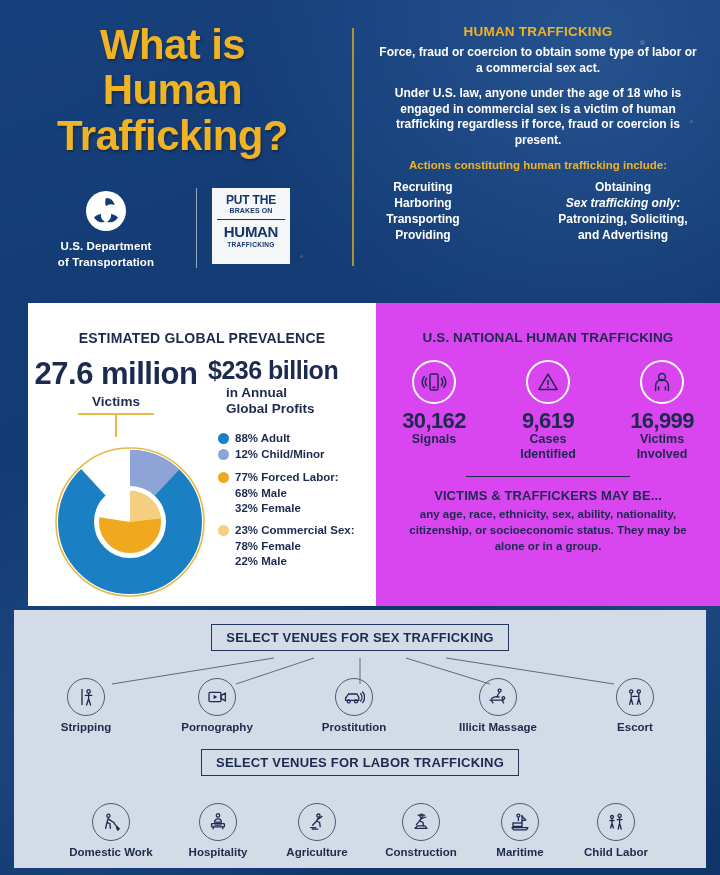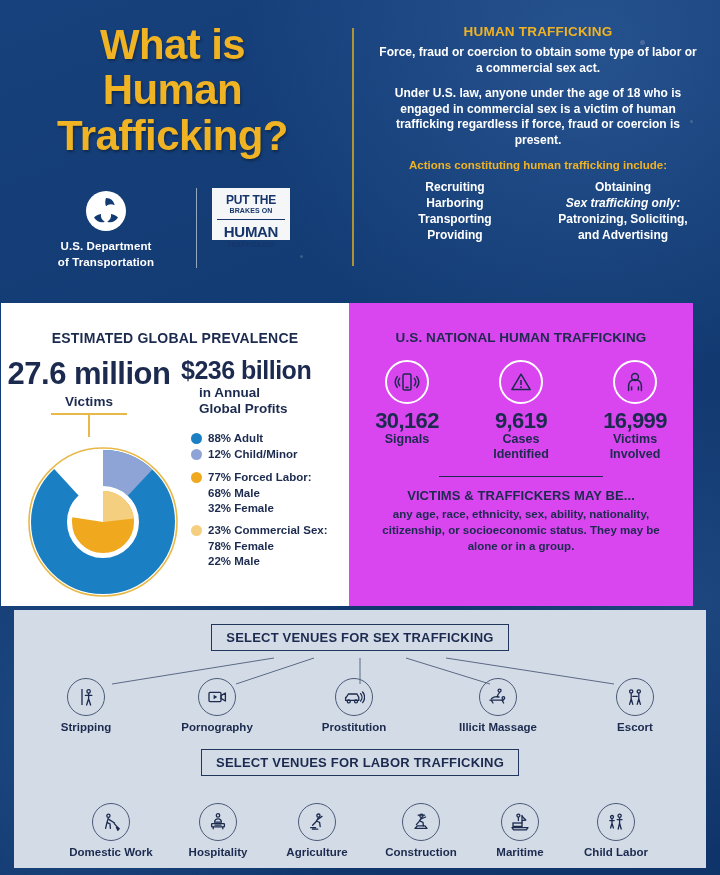--- a/index.html
+++ b/index.html
@@ -36,49 +36,49 @@
   }
   .logos { position:absolute; left:0; top:188px; width:345px; height:86px; }
   .dot-logo { position:absolute; left:42px; top:2px; width:128px; text-align:center; }
   .dot-seal { width:42px; height:42px; margin:0 auto 7px; display:block; }
   .dot-text {
     color:#ffffff; font-size:11.5px; font-weight:bold; line-height:1.35;
     letter-spacing:.1px;
   }
   .logo-sep { position:absolute; left:196px; top:0px; width:1px; height:80px; background:rgba(255,255,255,.55); }
   .brakes-badge {
-    position:absolute; left:212px; top:0px; width:78px; height:52px;
+    position:absolute; left:212px; top:0px; width:78px; height:76px;
     background:#f4f6f8; padding:6px 5px 5px;
     text-align:center;
   }
   .bb-l1 { color:#15356b; font-size:12px; font-weight:bold; letter-spacing:-.2px; line-height:1; }
   .bb-l2 { color:#15356b; font-size:7px; font-weight:bold; letter-spacing:.1px; line-height:1.5; border-bottom:1px solid #15356b; padding-bottom:2px; }
   .bb-l3 { color:#15356b; font-size:15px; font-weight:bold; letter-spacing:-.3px; line-height:1.2; margin-top:3px; }
   .bb-l4 { color:#15356b; font-size:6.5px; font-weight:bold; letter-spacing:.3px; line-height:1.2; }
 
   .hdr-right { position:absolute; left:368px; top:24px; width:340px; text-align:center; }
   .ht-head {
     color:#f0b323; font-size:13.5px; font-weight:bold; letter-spacing:.2px;
     margin-bottom:6px;
   }
   .ht-p {
     color:#ffffff; font-size:12px; font-weight:bold; line-height:1.3;
     margin-bottom:10px; padding:0 8px;
   }
   .actions-head {
     color:#f0b323; font-size:11.5px; font-weight:bold; margin:6px 0 8px;
   }
-  .actions-cols { display:flex; justify-content:flex-end; gap:28px; }
+  .actions-cols { display:flex; justify-content:space-between; gap:28px; }
   .acol { color:#ffffff; font-size:12px; font-weight:bold; line-height:1.35; }
   .acol.left { text-align:center; width:110px; }
   .acol.right { text-align:center; width:170px; }
   .acol em { font-style:italic; display:block; }
 
   
-  .mid { position:absolute; left:1px; top:303px; width:692px; height:303px; }
+  .mid { position:absolute; left:28px; top:303px; width:692px; height:303px; }
   .panel-left {
     position:absolute; left:0; top:0; width:348px; height:303px;
     background:#ffffff;
   }
   .panel-right {
     position:absolute; left:348px; top:0; width:344px; height:303px;
     background:#d946ef;
   }
   .pl-head {
     text-align:center; color:#1b2a4e; font-size:14px; font-weight:bold;

